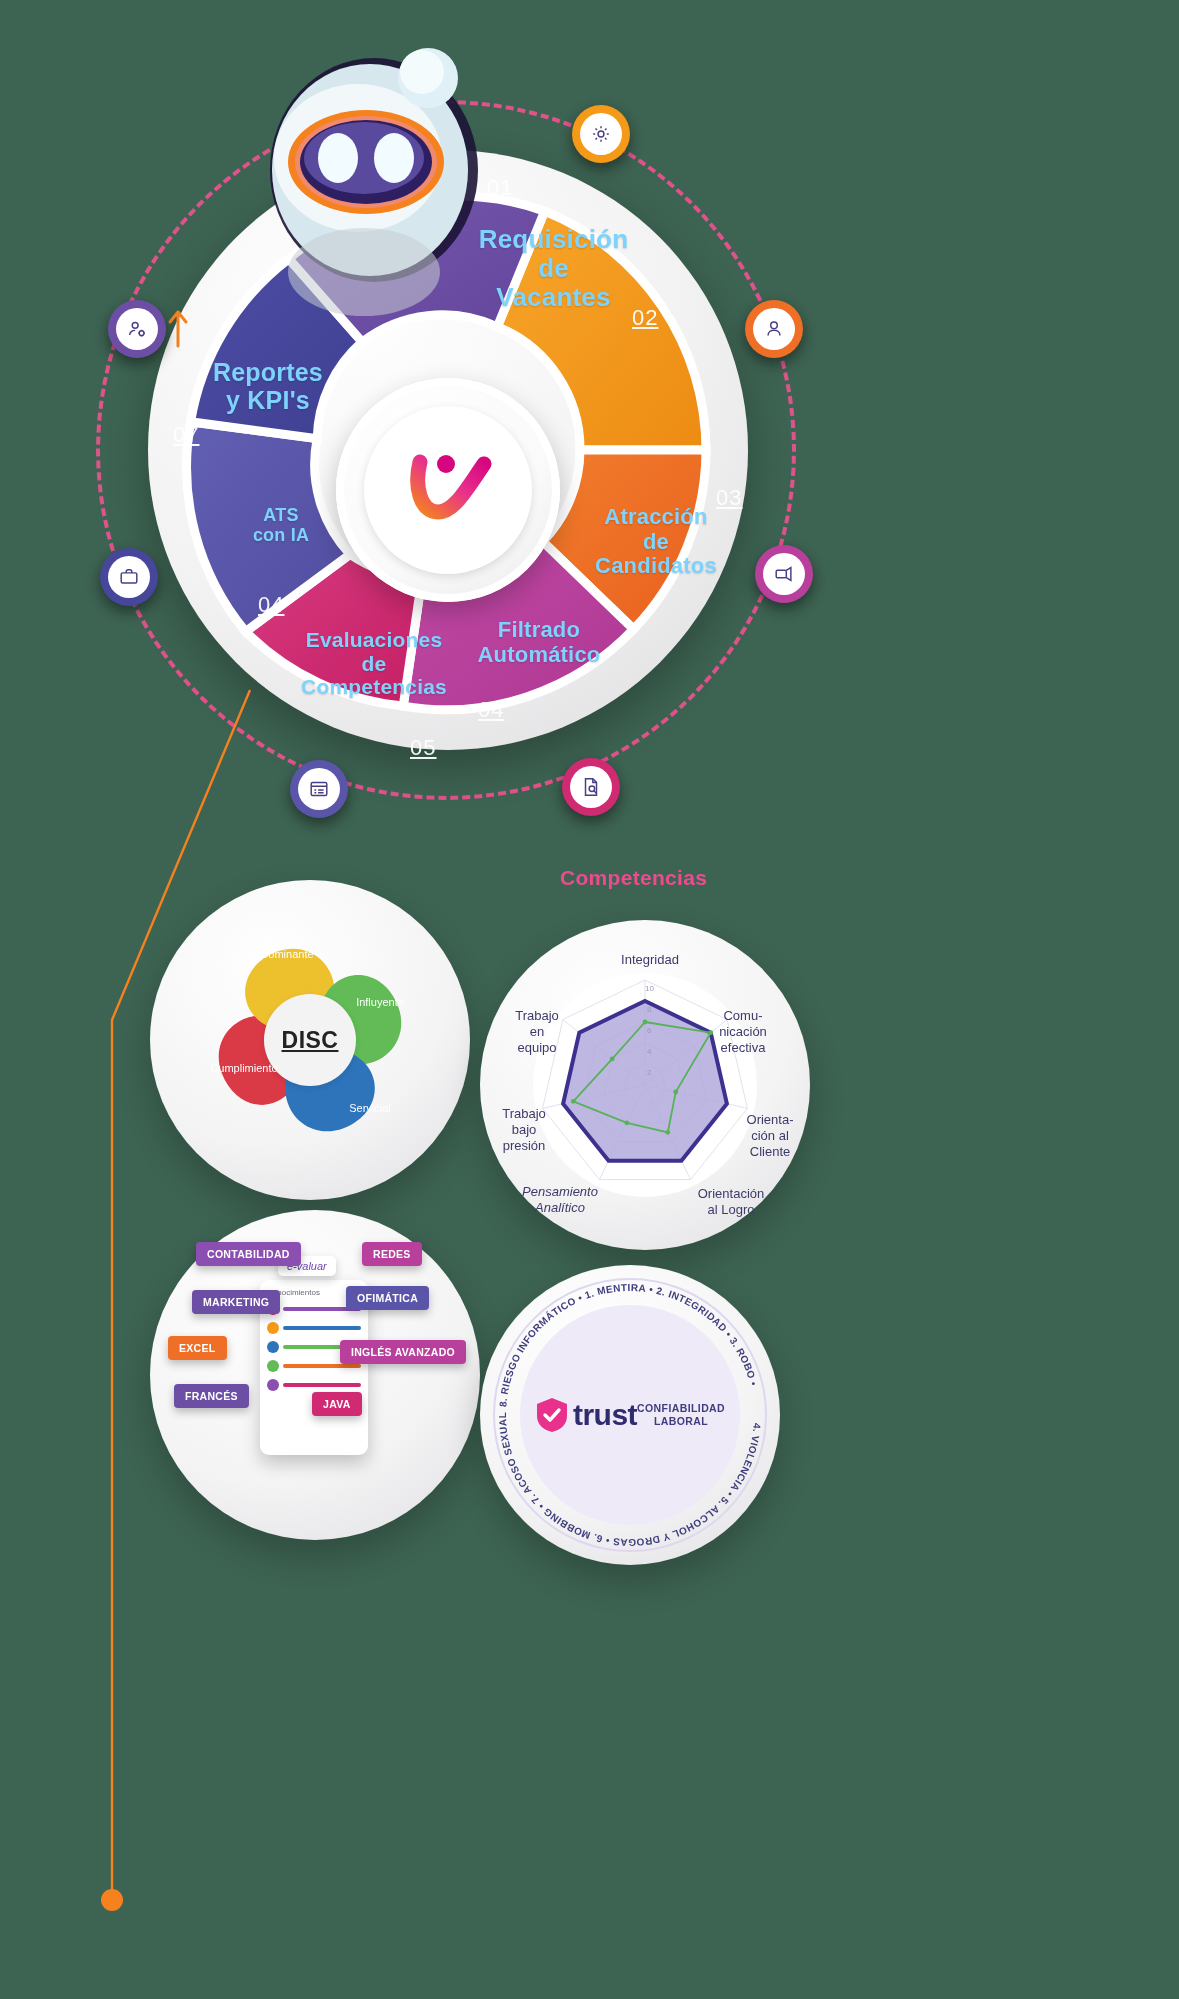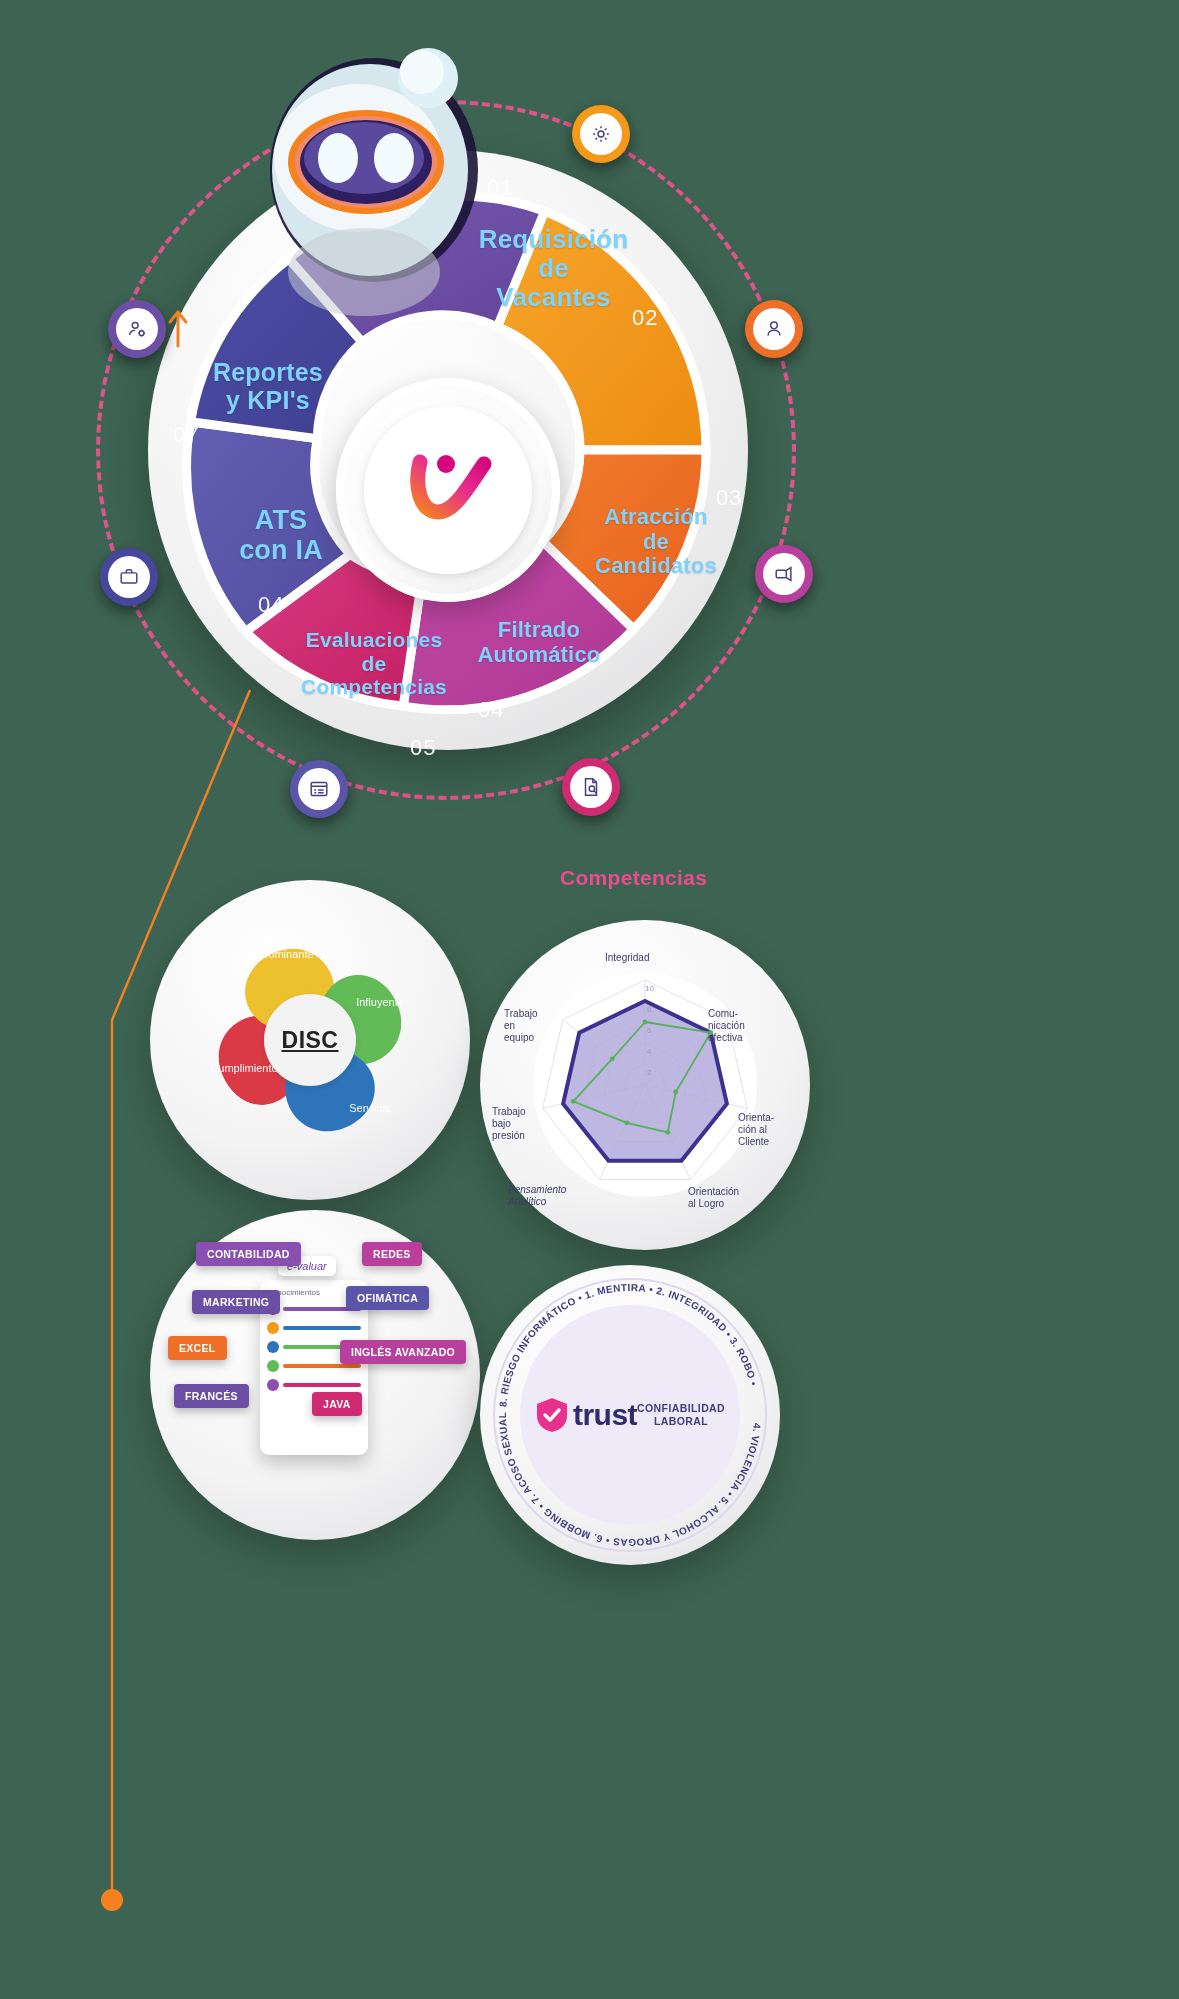--- a/index.html
+++ b/index.html
@@ -47,21 +47,21 @@
   svg.wheel-svg { position:absolute; left:148px; top:150px; width:600px; height:600px; z-index:4; }
 
   .seg-label {
     position:absolute; z-index:5; color:#7dd3fc; text-align:center;
     font-weight:bold; line-height:1.12; letter-spacing:.2px;
     text-shadow:0 1px 2px rgba(0,0,0,.16);
     pointer-events:none;
   }
   .seg-num {
     position:absolute; z-index:5; color:#fff;
-    font-size:22px; letter-spacing:1px; opacity:.95;
+    font-size:22px; letter-spacing:1px; opacity:.95;text-decoration:underline;
   }
 
   
   .node {
     position:absolute; width:58px; height:58px; border-radius:50%;
     z-index:8; display:flex; align-items:center; justify-content:center;
     box-shadow:0 6px 14px rgba(0,0,0,.45);
   }
   .node .disc {
     width:42px;height:42px;border-radius:50%;background:#fff;
@@ -100,21 +100,21 @@
     border-radius:50%; background:#f3f3f3;
     display:flex;align-items:center;justify-content:center;
     font-size:23px;font-weight:bold;color:#232323;letter-spacing:.5px;
     box-shadow:0 2px 6px rgba(0,0,0,.10);
     z-index:4;
     text-decoration:underline;
   }
   .disc-lbl { position:absolute; color:#fff; font-size:11px; z-index:5; text-align:center; }
 
   
-  .radar-lbl { position:absolute; font-size:10px; color:#3c3a6b; line-height:1.22; z-index:6; }
+  .radar-lbl { position:absolute; font-size:13px; color:#3c3a6b; text-align:center; line-height:1.22; z-index:6; }
   .radar-tick { position:absolute; font-size:8px; color:#9a99b5; z-index:6; }
 
   
   .tag {
     position:absolute; z-index:7; color:#fff; font-weight:bold;
     font-size:10.5px; padding:6px 11px; border-radius:4px;
     letter-spacing:.3px; white-space:nowrap;
     box-shadow:0 4px 9px rgba(0,0,0,.25);
   }
   .phone {
@@ -238,21 +238,21 @@
 
     <div class="seg-label" style="left:570px;top:505px;width:172px;font-size:22px;">Atracción<br>de<br>Candidatos</div>
     <div class="seg-num" style="left:716px;top:485px;">03</div>
 
     <div class="seg-label" style="left:449px;top:618px;width:180px;font-size:22px;">Filtrado<br>Automático</div>
     <div class="seg-num" style="left:478px;top:697px;">04</div>
 
     <div class="seg-label" style="left:283px;top:628px;width:182px;font-size:21px;">Evaluaciones<br>de<br>Competencias</div>
     <div class="seg-num" style="left:410px;top:735px;">05</div>
 
-    <div class="seg-label" style="left:218px;top:505px;width:126px;font-size:27px;">ATS<br>con IA</div>
+    <div class="seg-label" style="left:218px;top:505px;width:126px;font-size:18px;">ATS<br>con IA</div>
     <div class="seg-num" style="left:258px;top:592px;">04</div>
 
     <div class="seg-label" style="left:188px;top:358px;width:160px;font-size:25px;">Reportes<br>y KPI's</div>
     <div class="seg-num" style="left:173px;top:422px;">07</div>
 
     <div class="node" style="left:572px;top:105px;background:#f49a18;">
       <div class="disc">
         <svg viewBox="0 0 24 24">
             <circle cx="12" cy="12" r="3.2"></circle>
             <path d="M12 3.5v2.2M12 18.3v2.2M3.5 12h2.2M18.3 12h2.2M6 6l1.6 1.6M16.4 16.4L18 18M18 6l-1.6 1.6M7.6 16.4L6 18"></path>

